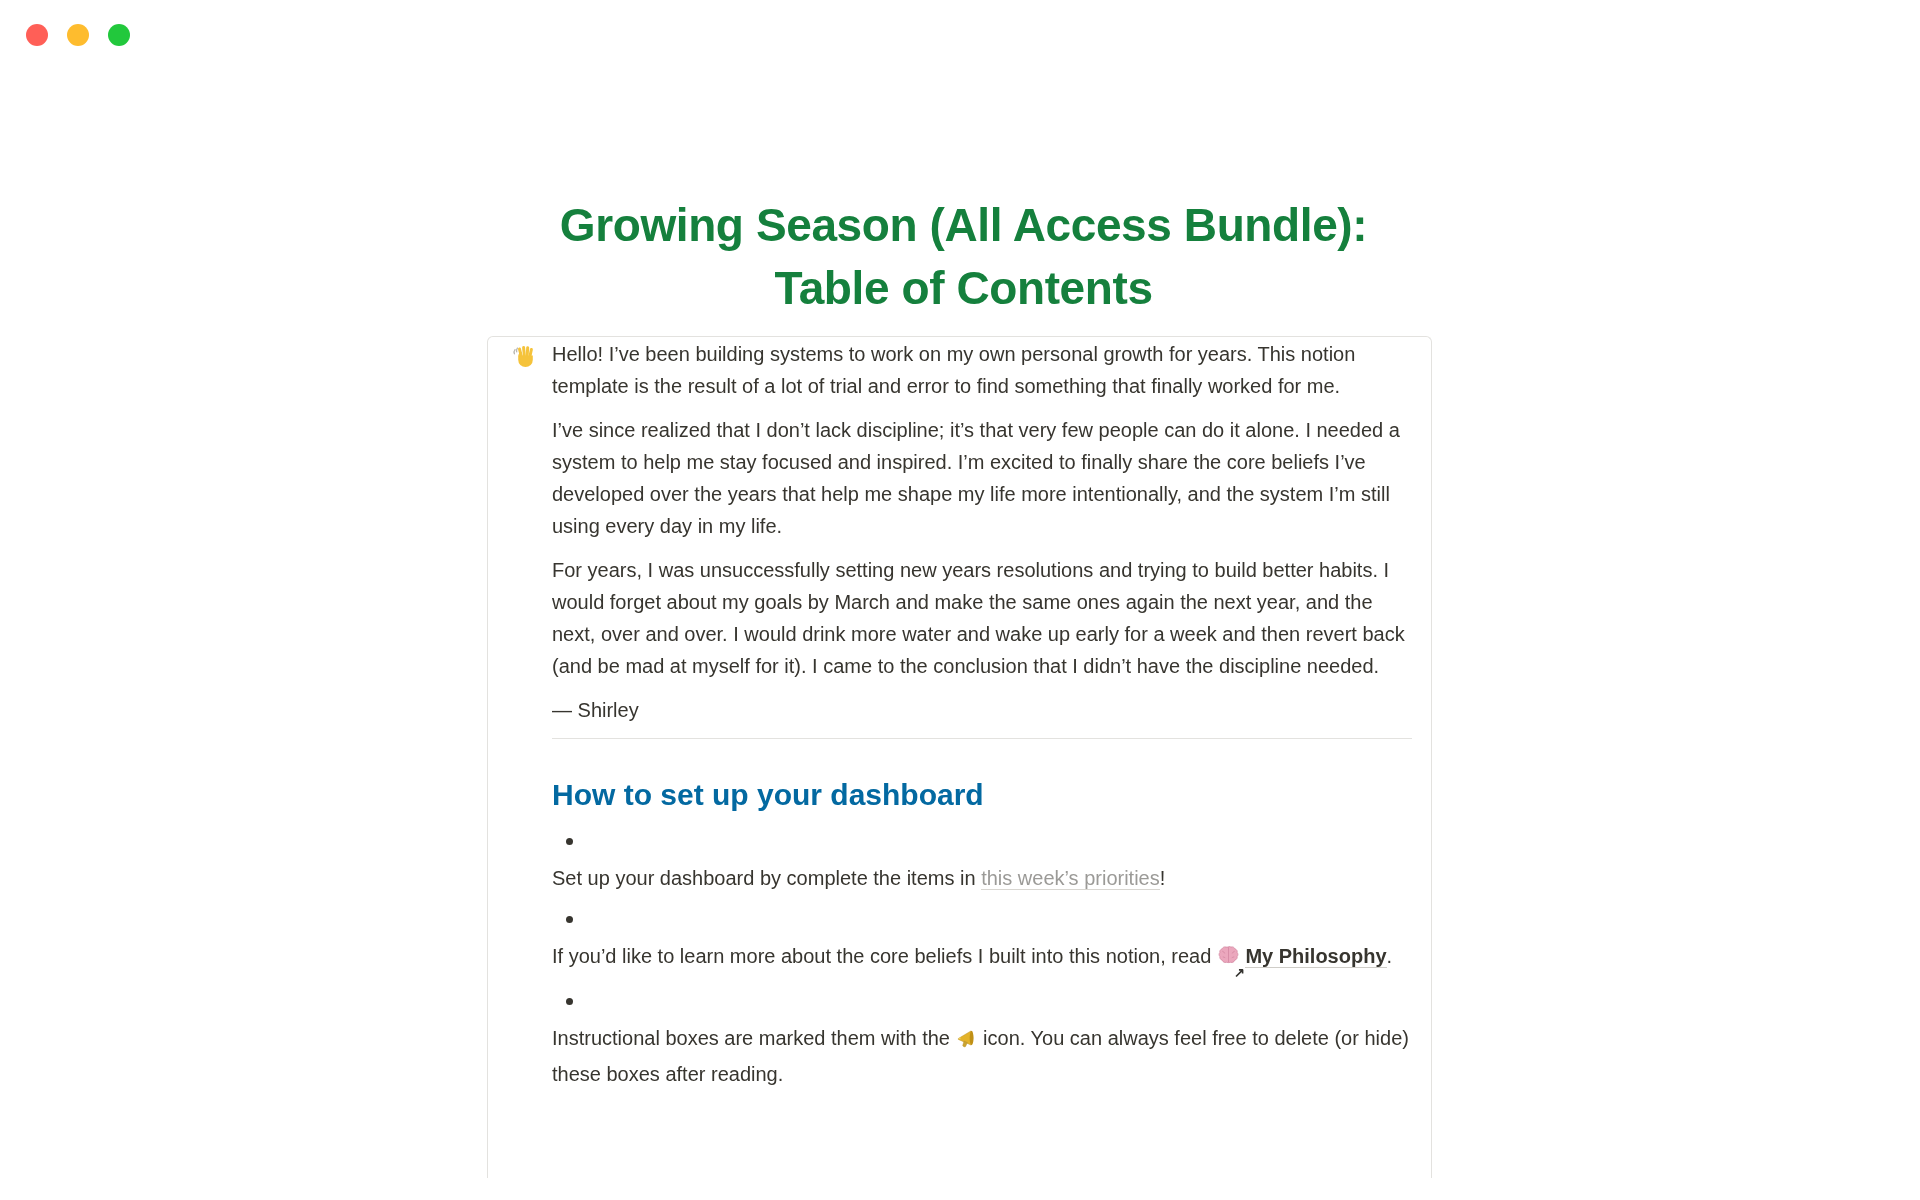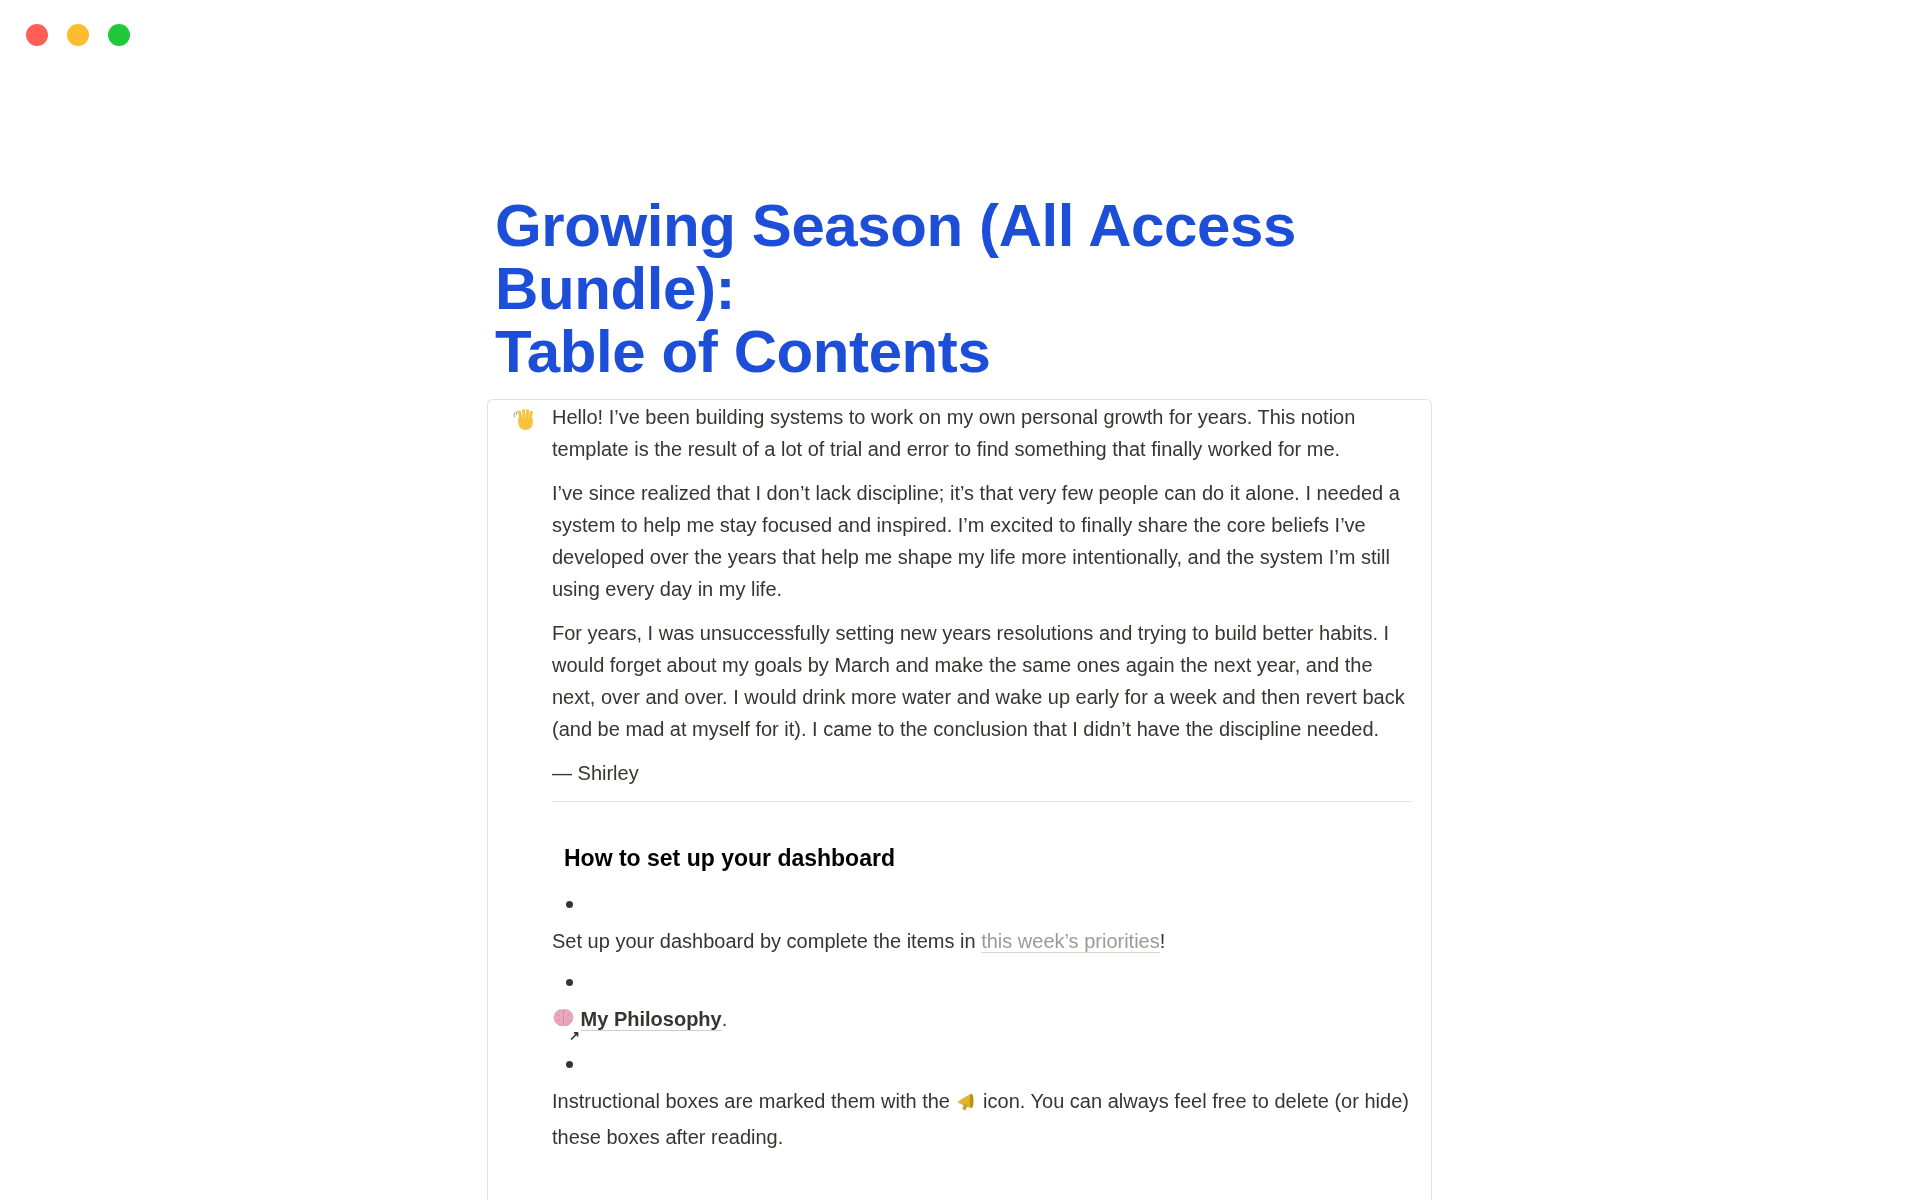--- a/index.html
+++ b/index.html
@@ -18,22 +18,22 @@
   .traffic .dot { width:22px; height:22px; border-radius:50%; }
   .dot-red   { background:#ff5f57; }
   .dot-yellow{ background:#febc2e; }
   .dot-green { background:#22c83c; }
 
   
   .content { position:absolute; left:487px; top:194px; width:945px; }
 
   h1.page-title {
     margin:0; padding-left:8px;
-    font-size:60px; line-height:63px; font-weight:700;
-    letter-spacing:-0.4px; color:#1d4ed8;
+    font-size:46px; line-height:63px; font-weight:700;
+    letter-spacing:-0.4px; color:#15803d;text-align:center;
   }
 
   
   .callout {
     margin-top:16px;
     height:842px;
     border:1px solid #e3e2df;
     border-bottom:none;
     border-radius:6px 6px 0 0;
     padding:1px 19px 0 24px;
@@ -42,22 +42,22 @@
     background:#ffffff;
   }
   .callout-icon { flex:0 0 26px; width:26px; margin-top:5px; }
   .callout-body { flex:1; margin-left:14px; font-size:20px; line-height:32px; }
 
   .callout-body p { margin:0 0 12px 0; }
 
   .divider { border:none; border-top:1px solid #e3e2df; margin:6px 0 0 0; }
 
   h2.section-heading {
-    font-size:23px; line-height:36px; font-weight:700;
-    margin:38px 0 12px 12px; color:#000000;
+    font-size:30px; line-height:36px; font-weight:700;
+    margin:38px 0 12px 0; color:#0369a1;
   }
 
   .list-item { display:flex; margin-bottom:9px;flex-direction:column; }
   .marker-col { flex:0 0 37px; }
   .bullet-dot {
     width:7px; height:7px; border-radius:50%;
     background:#37352f; margin:13px 0 0 14px;
   }
   .toggle-triangle {
     width:0; height:0; margin:10px 0 0 12px;
@@ -138,21 +138,21 @@
         <div class="item-text">
           <span>Set up your dashboard by complete the items in </span><span class="gray-link">this week’s priorities</span><span>!</span>
         </div>
       </div>
 
       <div class="list-item">
         <div class="marker-col">
           <div class="bullet-dot"></div>
         </div>
         <div class="item-text">
-          <span class="inline-icon"><svg width="23" height="23" viewBox="0 0 24 24">
+          <span>If you’d like to learn more about the core beliefs I built into this notion, read </span><span class="inline-icon"><svg width="23" height="23" viewBox="0 0 24 24">
                 <path fill="#eba7bd" stroke="#d3869f" stroke-width="0.8" d="M9.5 3.2 C7.8 2.6 5.9 3.4 5.3 5.1 C3.6 5.5 2.5 7.2 3 8.9 C1.9 10 1.9 11.9 3 13 C2.6 14.8 3.7 16.5 5.5 16.9 C6 18.7 7.9 19.7 9.7 19.1 L12 19.4 L14.3 19.1 C16.1 19.7 18 18.7 18.5 16.9 C20.3 16.5 21.4 14.8 21 13 C22.1 11.9 22.1 10 21 8.9 C21.5 7.2 20.4 5.5 18.7 5.1 C18.1 3.4 16.2 2.6 14.5 3.2 C13.7 2.5 12.3 2.5 11.5 3.2 Z"></path>
                 <path stroke="#d3869f" stroke-width="0.8" fill="none" d="M12 3.4 V19.2 M5.5 7.5 q2 0.5 2.6 2.4 M18.5 7.5 q-2 0.5 -2.6 2.4 M6 13.5 q1.8 -0.3 2.6 1.2 M18 13.5 q-1.8 -0.3 -2.6 1.2"></path>
                 <text class="link-arrow" x="0" y="0"></text>
               </svg><span class="link-arrow">↗</span></span>&nbsp;<span class="page-link">My Philosophy</span><span>.</span>
         </div>
       </div>
 
       <div class="list-item">
         <div class="marker-col">
           <div class="bullet-dot"></div>

